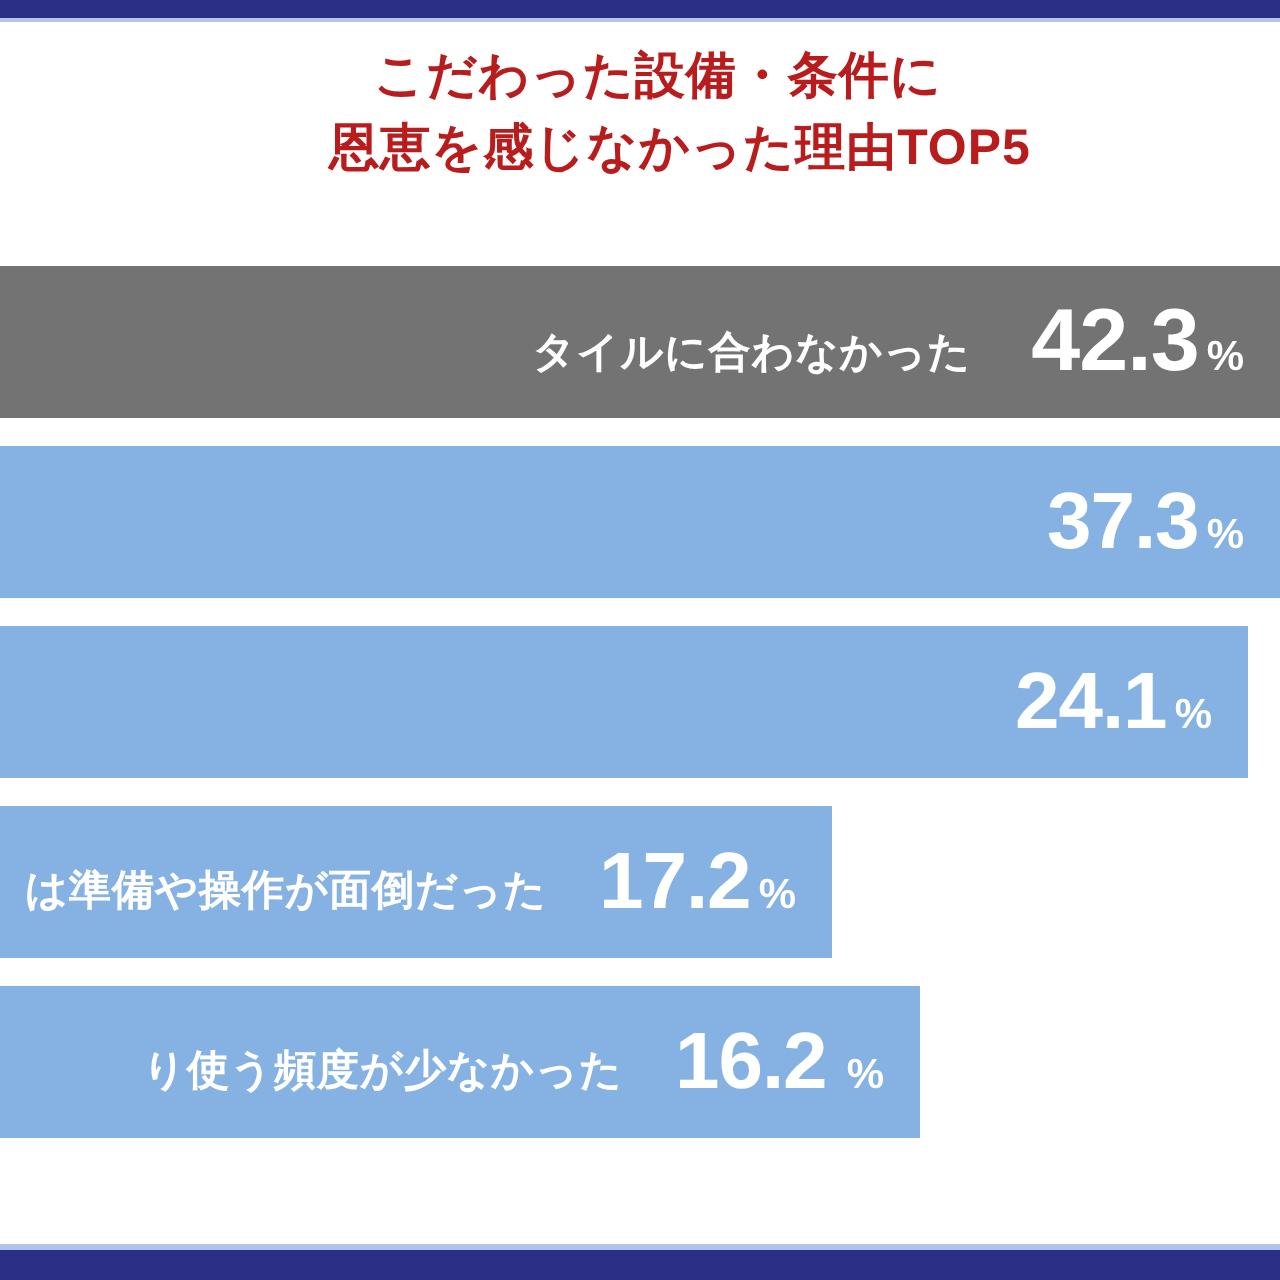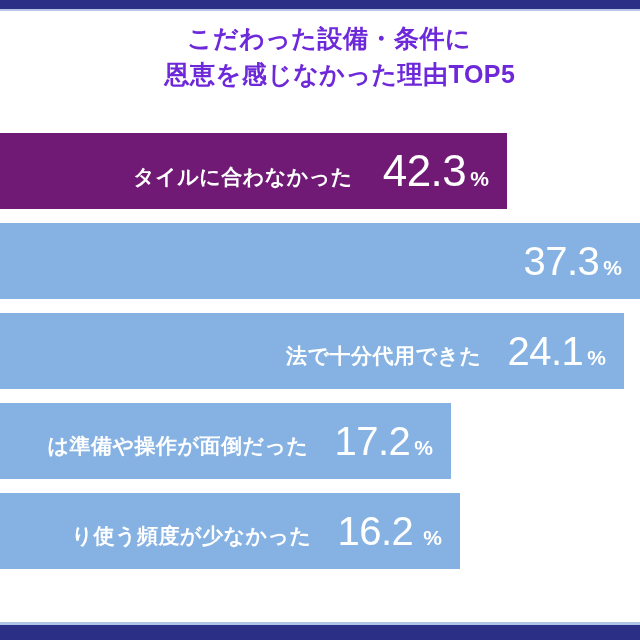--- a/index.html
+++ b/index.html
@@ -48,21 +48,21 @@
     background: #b9c5e6;
   }
 
   
   .title-block {
     position: absolute;
     top: 20px;
     left: 0;
     width: 640px;
     text-align: center;
-    color: #6d28d9;
+    color: #b91c1c;
     font-weight: bold;
     font-size: 25px;
     line-height: 1.45;
     letter-spacing: 0.5px;
   }
   .title-line {
     display: block;
     white-space: nowrap;
     padding-left: 40px;
   }
@@ -112,21 +112,21 @@
     font-size: 21px;
     font-weight: bold;
     letter-spacing: 0.5px;
     position: relative;
     top: -2px;
   }
 
   .bar-value {
     color: #ffffff;
     font-size: 40px;
-    font-weight: normal;
+    font-weight: bold;
     margin-left: 26px;
     letter-spacing: -0.5px;
   }
   .rank-1 .bar-value {
     font-size: 44px;
     margin-left: 30px;
   }
 
   .bar-unit {
     color: #ffffff;
@@ -146,47 +146,46 @@
   <div class="rule rule-top"></div>
   <div class="rule rule-top-thin"></div>
 
   <div class="title-block">
     <span class="title-line title-line-1">こだわった設備・条件に</span>
     <span class="title-line title-line-2">恩恵を感じなかった理由TOP5</span>
   </div>
 
   <div class="chart" id="chart">
       <div class="bar-row">
-        <div class="bar rank-1" style="width: 507px; background: #701a75;">
+        <div class="bar rank-1" style="width: 640px; background: #737373;">
           <div class="bar-inner">
             <span class="bar-label">タイルに合わなかった</span>
             <span class="bar-value">42.3</span>
             <span class="bar-unit">%</span>
           </div>
         </div>
       </div>
       <div class="bar-row">
         <div class="bar rank-2" style="width: 640px; background: rgb(133, 178, 226);">
           <div class="bar-inner">
             <span class="bar-value">37.3</span>
             <span class="bar-unit">%</span>
           </div>
         </div>
       </div>
       <div class="bar-row">
         <div class="bar rank-3" style="width: 624px; background: rgb(133, 178, 226);">
           <div class="bar-inner">
-            <span class="bar-label">法で十分代用できた</span>
             <span class="bar-value">24.1</span>
             <span class="bar-unit">%</span>
           </div>
         </div>
       </div>
       <div class="bar-row">
-        <div class="bar rank-4" style="width: 451px; background: rgb(133, 178, 226);">
+        <div class="bar rank-4" style="width: 416px; background: rgb(133, 178, 226);">
           <div class="bar-inner">
             <span class="bar-label">は準備や操作が面倒だった</span>
             <span class="bar-value">17.2</span>
             <span class="bar-unit">%</span>
           </div>
         </div>
       </div>
       <div class="bar-row">
         <div class="bar rank-5" style="width: 460px; background: rgb(133, 178, 226);">
           <div class="bar-inner">

